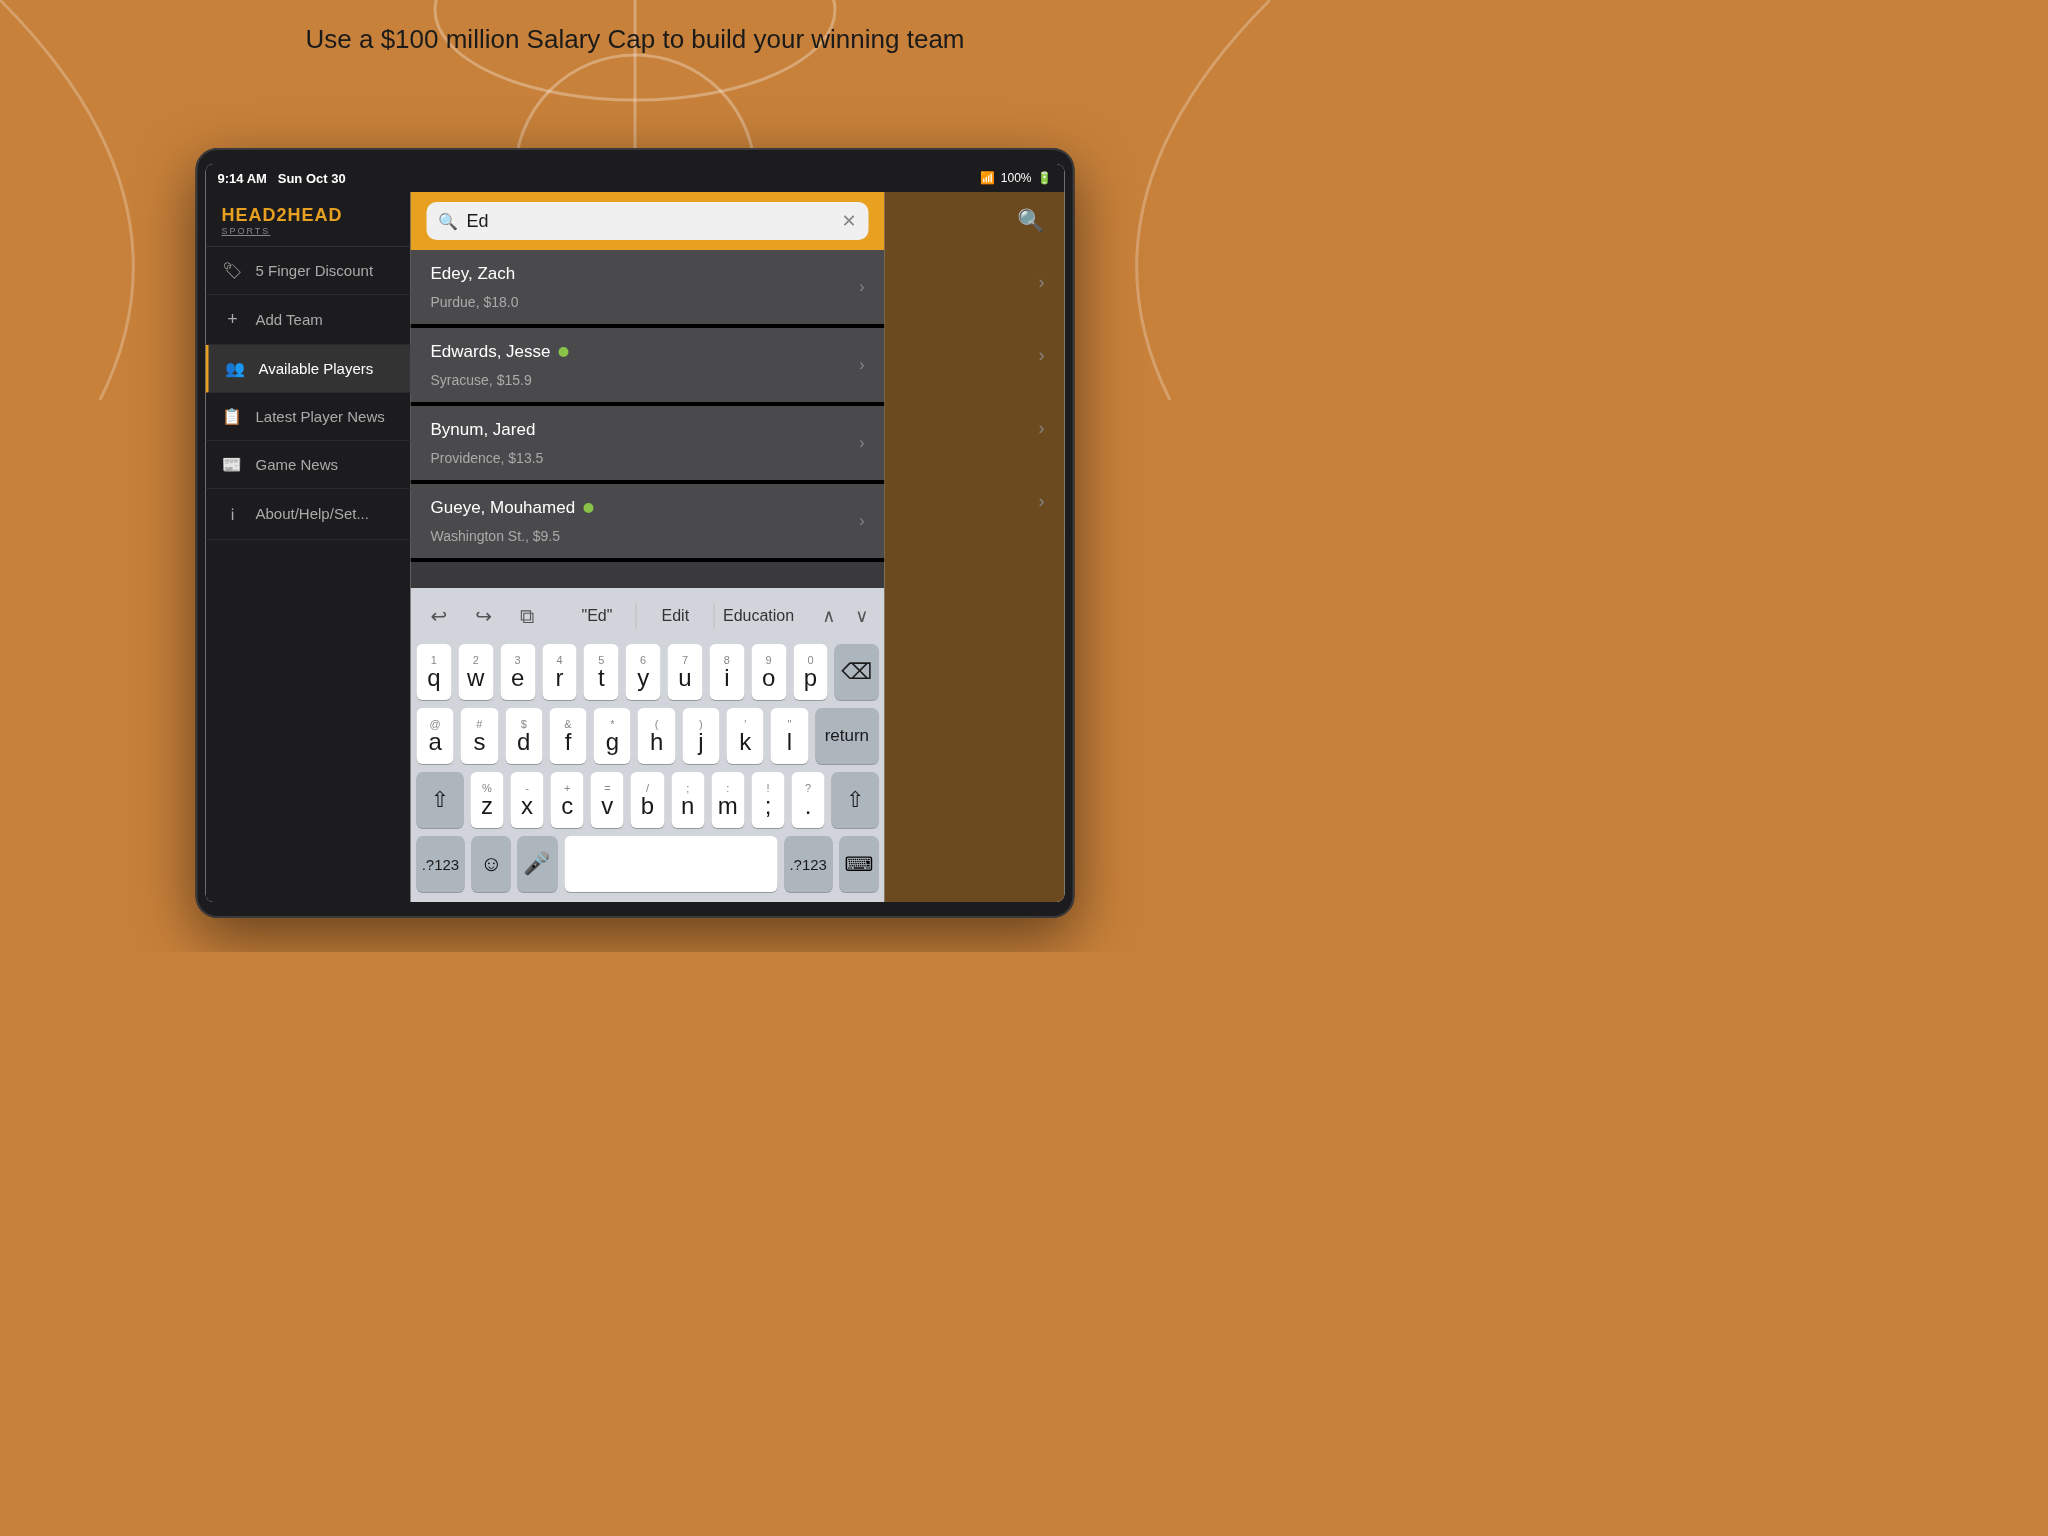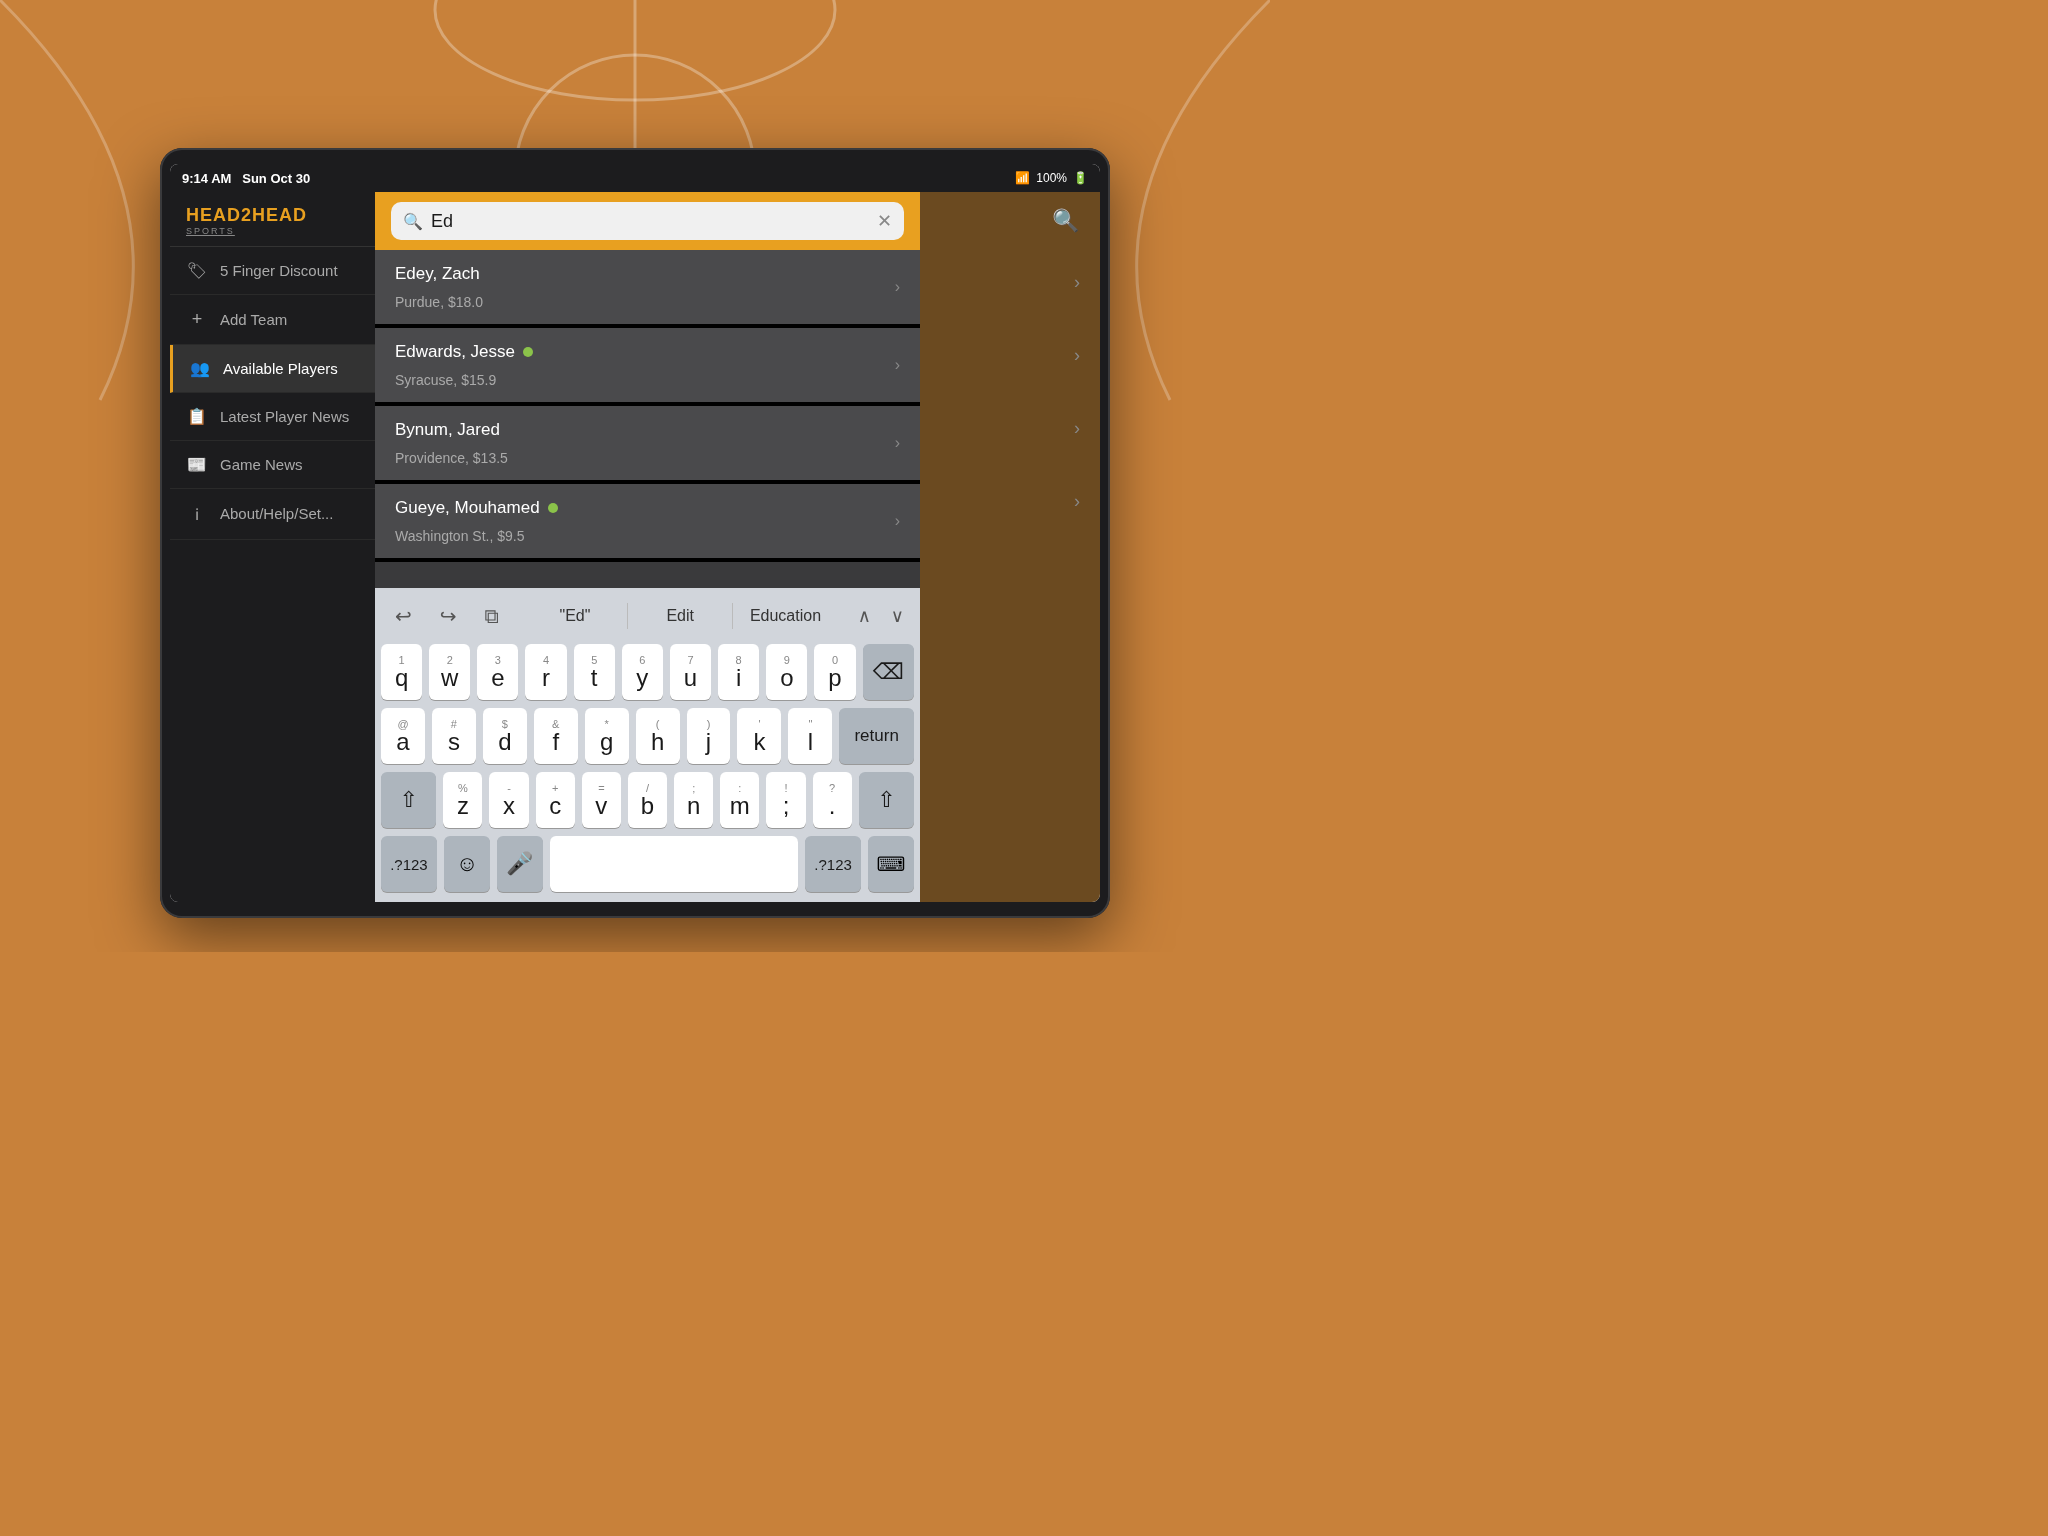--- a/index.html
+++ b/index.html
@@ -46,21 +46,21 @@
       font-weight: 400;
       margin-top: 4px;
     }
 
     
     .ipad-device {
       position: absolute;
       top: 148px;
       left: 50%;
       transform: translateX(-50%);
-      width: 950px;
+      width: 879px;
       height: 770px;
       background: #1c1c1e;
       border-radius: 22px;
       box-shadow: 0 20px 60px rgba(0,0,0,0.5), inset 0 0 0 2px #3a3a3c;
     }
 
     
     .ipad-screen {
       position: absolute;
       top: 16px;
@@ -430,20 +430,21 @@
     <line x1="635" y1="0" x2="635" y2="180" stroke="rgba(255,255,255,0.3)" stroke-width="3"></line>
     <circle cx="635" cy="175" r="120" fill="none" stroke="rgba(255,255,255,0.3)" stroke-width="3"></circle>
     <ellipse cx="635" cy="10" rx="200" ry="90" fill="none" stroke="rgba(255,255,255,0.3)" stroke-width="3"></ellipse>
 
     <path d="M 0 0 Q 200 200 100 400" fill="none" stroke="rgba(255,255,255,0.25)" stroke-width="3"></path>
     <path d="M 1270 0 Q 1070 200 1170 400" fill="none" stroke="rgba(255,255,255,0.25)" stroke-width="3"></path>
   </svg>
 </div>
 
 <div class="promo-header">
+  <div class="promo-subtitle">Use a $100 million Salary Cap to build your winning team</div>
 </div>
 
 <div class="ipad-device">
 
   <div class="ipad-camera"></div>
 
   <div class="ipad-home-btn"></div>
 
   <div class="ipad-screen">
 

